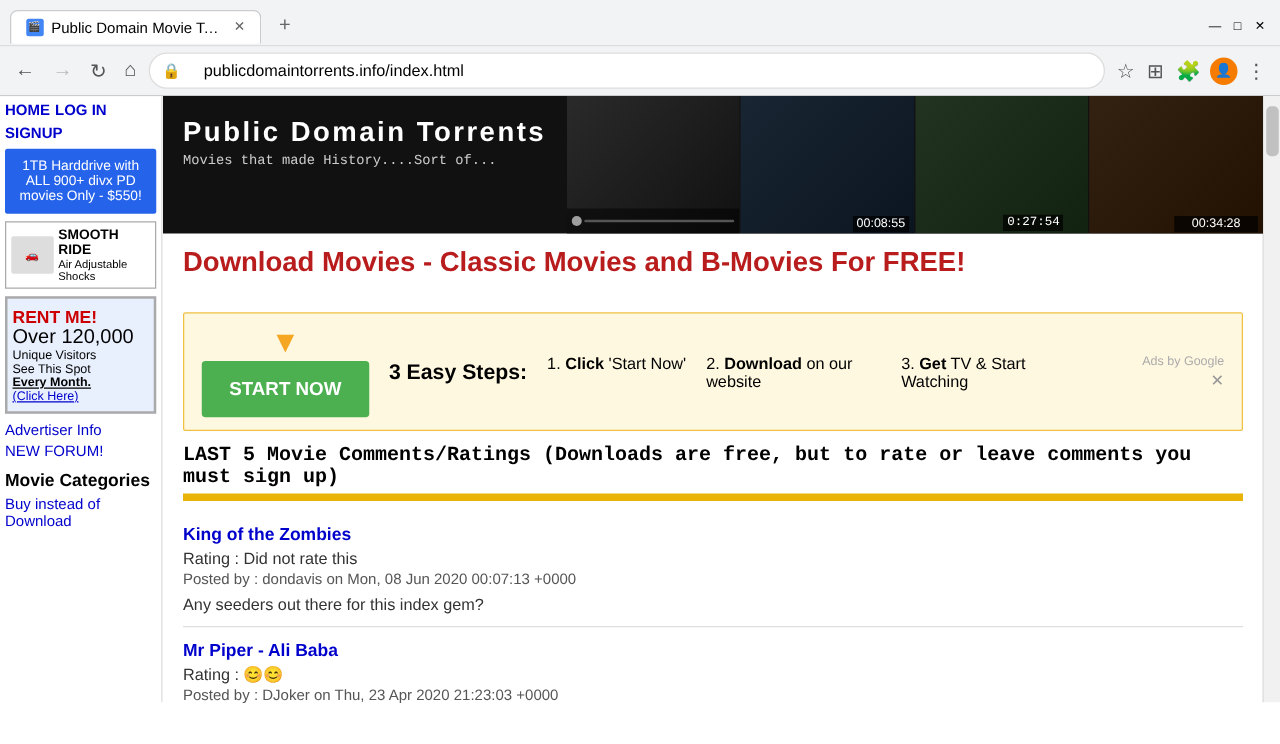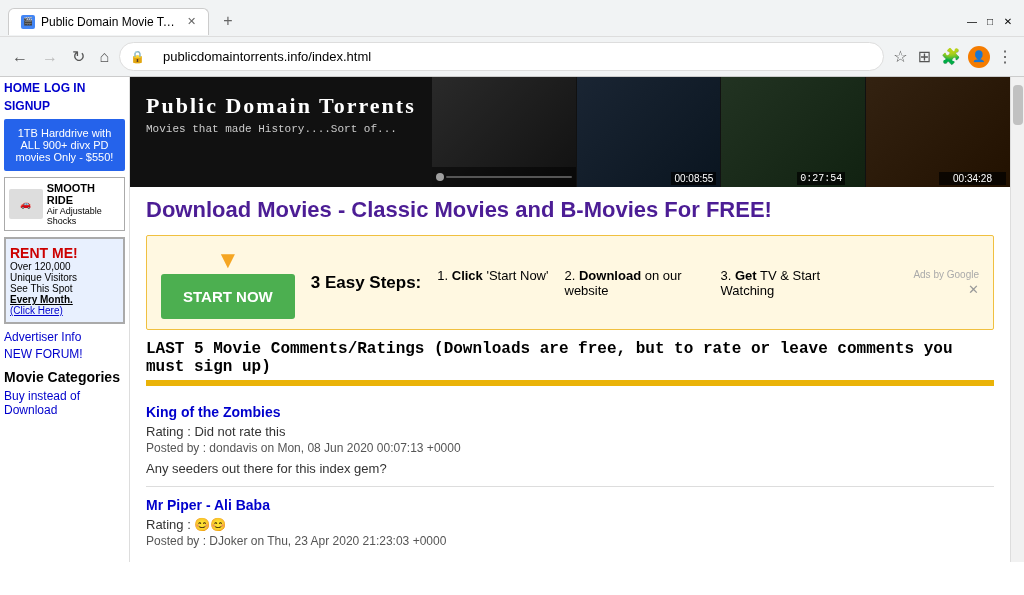--- a/index.html
+++ b/index.html
@@ -35,26 +35,26 @@
     .sidebar-ad2 { border: 1px solid #aaa; padding: 4px; margin-bottom: 6px; font-size: 10px; }
     .rent-me { background: #e8f0fe; border: 2px solid #aaa; padding: 6px 4px; text-align: left; font-size: 10px; margin-bottom: 6px; }
     .rent-me .rent-title { color: #cc0000; font-size: 14px; font-weight: bold; }
     .rent-me .rent-link { color: #00c; font-size: 10px; }
     .sidebar-links a { display: block; color: #00c; text-decoration: none; font-size: 12px; margin-bottom: 3px; }
     .sidebar-heading { font-weight: bold; font-size: 14px; margin: 8px 0 4px; }
 
     
     .banner { position: relative; background: #111; height: 110px; display: flex; overflow: hidden; }
     .banner-text-area { padding: 16px; color: white; min-width: 220px; }
-    .banner-title { font-family: Liberation Serif, serif; font-size: 22px; font-weight: bold; letter-spacing: 2px; }
+    .banner-title { font-family: Liberation Sans, sans-serif; font-size: 22px; font-weight: bold; letter-spacing: 2px; }
     .banner-sub { font-family: 'Courier New', monospace; font-size: 11px; color: #ccc; margin-top: 4px; }
 
     
     .main-body { padding: 10px 16px; }
-    .page-title { font-size: 22px; font-weight: bold; color: #4c1d95; margin-bottom: 12px; }
+    .page-title { font-size: 22px; font-weight: bold; color: #b91c1c; margin-bottom: 27px; }
     
     
     .ad-strip { background: #fff8e1; border: 1px solid #f0c040; padding: 10px 14px; margin-bottom: 10px; display: flex; align-items: center; gap: 16px; border-radius: 2px; }
     .start-now-btn { background: #4caf50; color: white; font-weight: bold; font-size: 15px; padding: 14px 22px; border: none; border-radius: 3px; cursor: pointer; white-space: nowrap; }
     .steps-list { display: flex; gap: 16px; font-size: 13px; }
     .step { text-align: left; max-width: 140px; }
     .ad-close { margin-left: auto; display: flex; flex-direction: column; align-items: flex-end; gap: 2px; }
 
     
     .section-label { font-weight: bold; font-size: 16px; margin-bottom: 8px; border-bottom: 6px solid #eab308; padding-bottom: 4px; font-family: Liberation Mono, monospace; }
@@ -115,21 +115,21 @@
       <div style="display:flex;align-items:center;gap:4px;">
         <div style="width:40px;height:30px;background:#ddd;border-radius:2px;font-size:9px;display:flex;align-items:center;justify-content:center;">🚗</div>
         <div>
           <div style="font-weight:bold;font-size:11px;">SMOOTH RIDE</div>
           <div style="font-size:9px;">Air Adjustable Shocks</div>
         </div>
       </div>
     </div>
     <div class="rent-me">
       <div class="rent-title">RENT ME!</div>
-      <div style="font-size:10px;">Over 120,000</div>
+      <div style="font-size:16px;">Over 120,000</div>
       <div style="font-size:10px;">Unique Visitors</div>
       <div style="font-size:10px;">See This Spot</div>
       <div style="font-size:10px;font-weight:bold;text-decoration:underline;">Every Month.</div>
       <a href="#" class="rent-link" style="color:#00c;font-size:10px;">(Click Here)</a>
     </div>
     <div class="sidebar-links">
       <a href="#">Advertiser Info</a>
       <a href="#">NEW FORUM!</a>
     </div>
     <div class="sidebar-heading">Movie Categories</div>

